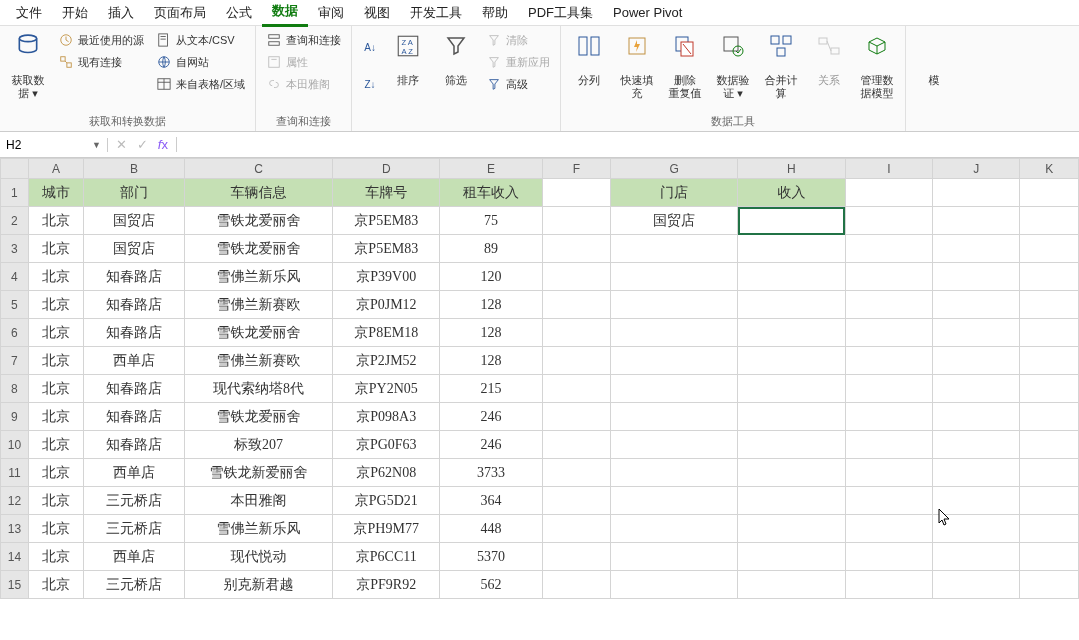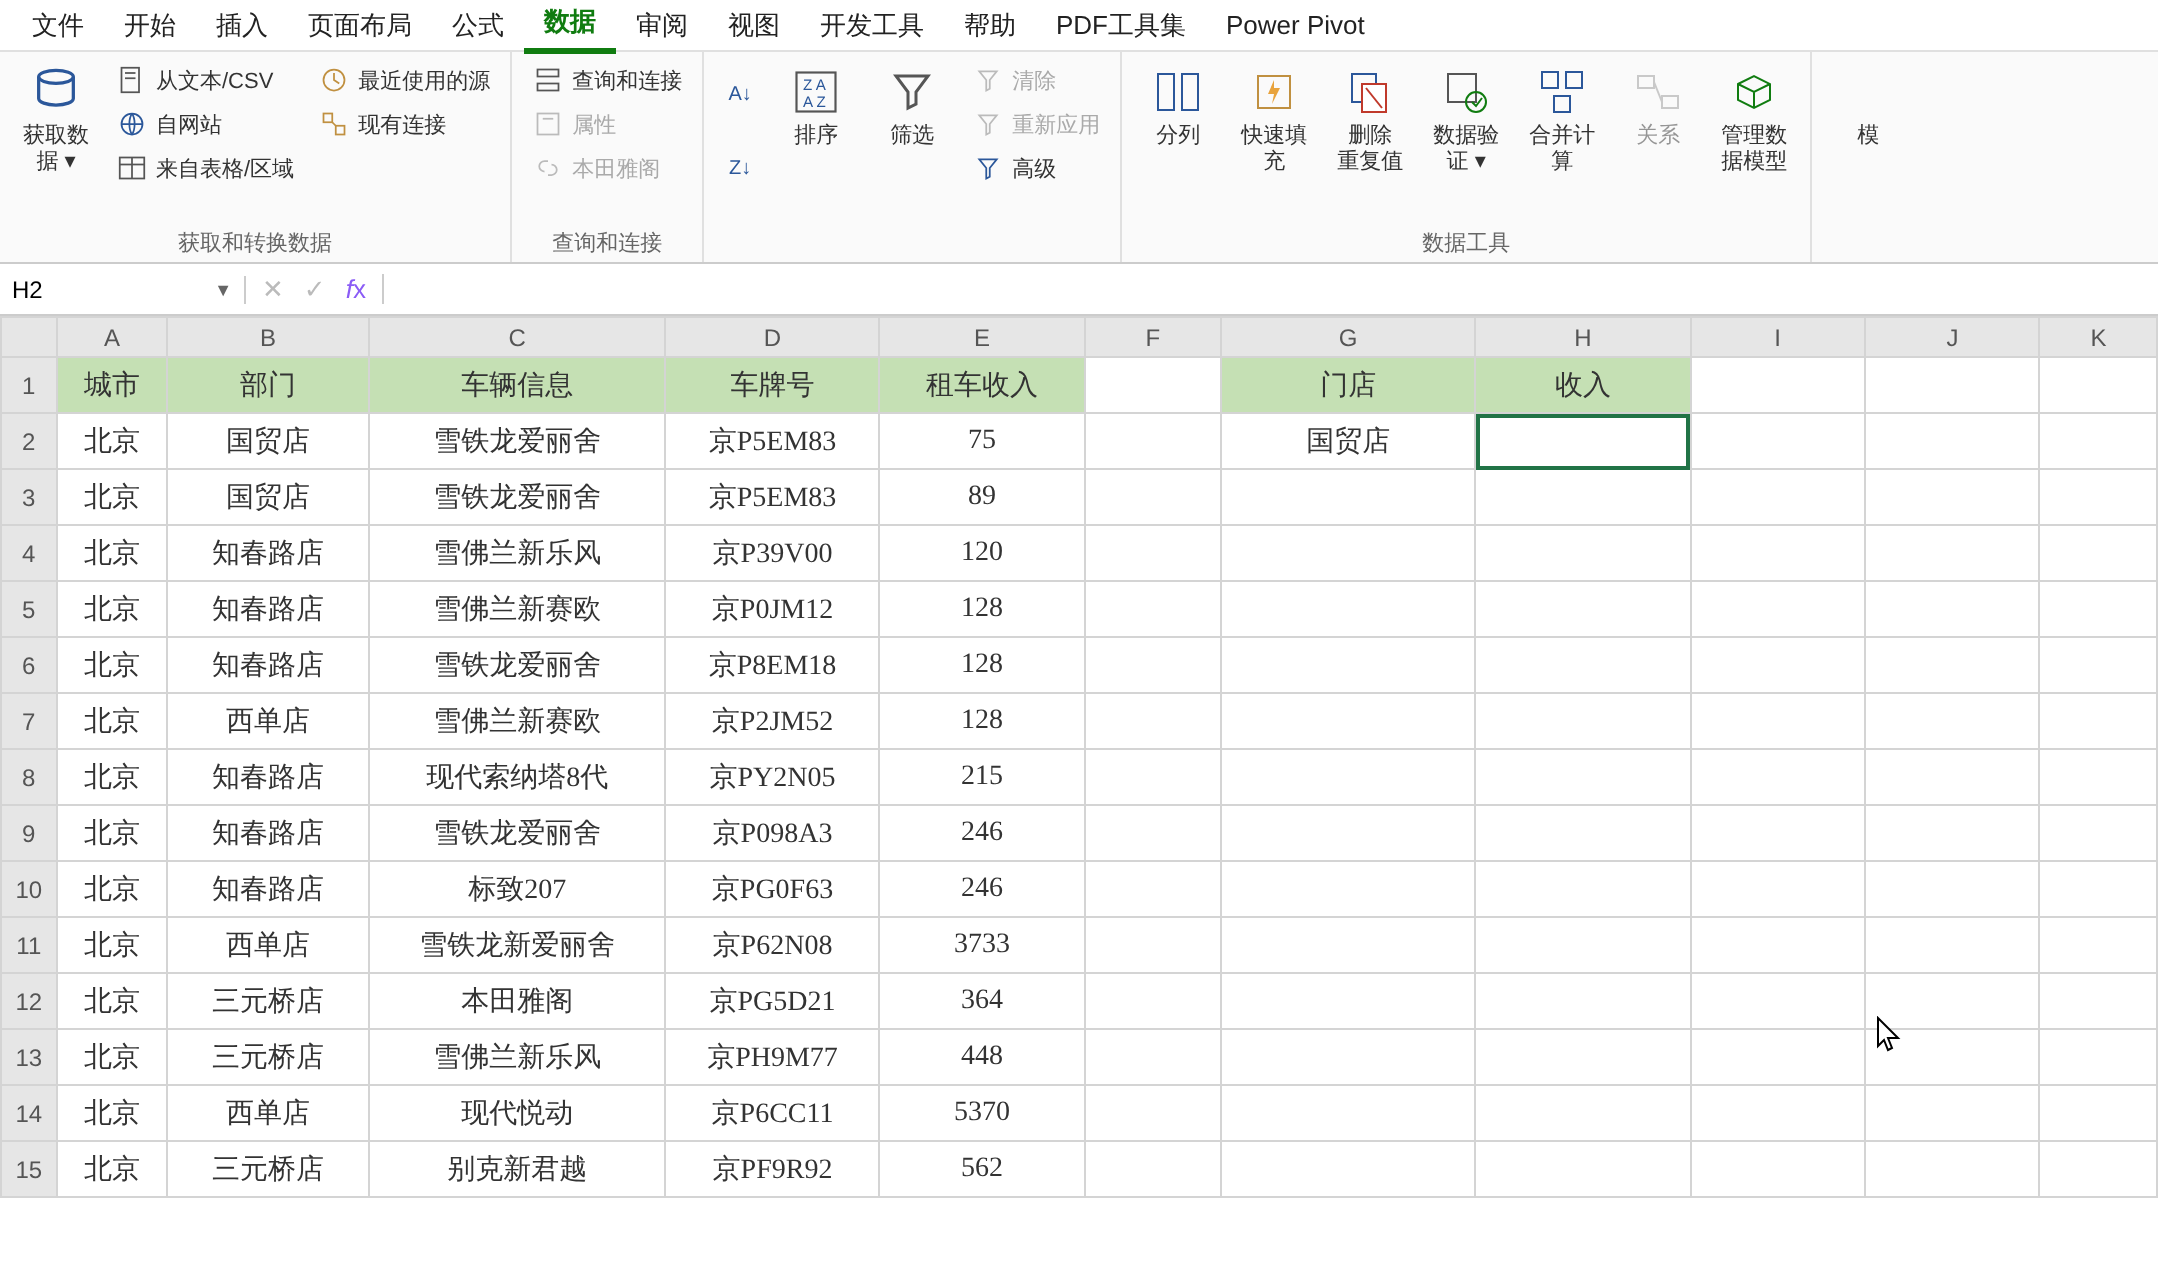--- a/index.html
+++ b/index.html
@@ -8,32 +8,32 @@
 
 .ribbon-tabs { display: flex; height: 26px; align-items: center; background: #fff; border-bottom: 1px solid #e0e0e0; padding-left: 6px; }
 .ribbon-tab { padding: 4px 10px; font-size: 13px; color: #222; cursor: pointer; }
 .ribbon-tab.active { font-weight: bold; border-bottom: 3px solid #107c10; color: #107c10; }
 
 .ribbon-content { display: flex; height: 106px; border-bottom: 1px solid #ccc; background: #fafafa; }
 .ribbon-group { display: flex; flex-direction: column; border-right: 1px solid #e0e0e0; padding: 4px 6px 0 6px; }
 .ribbon-group-body { flex: 1; display: flex; align-items: flex-start; gap: 4px; }
 .ribbon-group-label { text-align: center; font-size: 11px; color: #666; padding: 2px 0; }
 
-.big-btn { display: flex; flex-direction: column; align-items: center; justify-content: center; width: 44px; padding: 2px; cursor: pointer; }
+.big-btn { display: flex; flex-direction: column; align-items: center; justify-content: center; width: 44px; padding: 2px; cursor: pointer; gap: 12px; }
 .big-btn .icn { width: 28px; height: 28px; margin-bottom: 2px; display:flex; align-items:center; justify-content:center; }
 .big-btn .lbl { font-size: 11px; text-align: center; line-height: 13px; }
 
 .small-btn-col { display: flex; flex-direction: column; gap: 2px; }
 .small-btn { display: flex; align-items: center; gap: 4px; padding: 2px 4px; cursor: pointer; font-size: 11px; white-space: nowrap; }
 .small-btn .icn { width: 16px; height: 16px; display:flex; align-items:center; justify-content:center; }
 .small-btn.disabled { color: #aaa; }
 
 
 .formula-bar { display: flex; align-items: center; height: 26px; border-bottom: 1px solid #ccc; background: #fff; }
-.name-box { width: 123px; border-right: 1px solid #ccc; display: flex; align-items: center; padding: 0 6px; }
+.name-box { width: 108px; border-right: 1px solid #ccc; display: flex; align-items: center; padding: 0 6px; }
 .name-box input { border: none; outline: none; width: 70px; font-size: 12px; }
 .name-box .dd { font-size: 9px; color: #666; margin-left: auto; }
 .fx-btns { display: flex; align-items: center; gap: 10px; padding: 0 8px; border-right: 1px solid #ccc; }
 .fx-btns span { color: #8b5cf6; font-size: 13px; cursor: pointer; }
 .formula-input { flex: 1; padding: 0 6px; }
 .formula-input input { width: 100%; border: none; outline: none; font-size: 12px; }
 
 
 .sheet { position: relative; overflow: auto; }
 .grid { border-collapse: collapse; table-layout: fixed; }
@@ -81,20 +81,41 @@
               <path d="M4 5v10c0 1.7 3.6 3 8 3s8-1.3 8-3V5" fill="none" stroke="#2b579a" stroke-width="1.5"></path>
             </svg>
         </span>
         <span class="lbl" style="white-space:pre-line">获取数
 据 ▾</span>
       </div>
       <div class="small-btn-col">
         <div class="small-btn">
           <span class="icn">
               <svg width="14" height="14" viewBox="0 0 16 16">
+                <circle cx="8" cy="8" r="6" fill="none" stroke="#c09040"></circle>
+                <path d="M8 4v4l3 2" stroke="#c09040" fill="none"></path>
+              </svg>
+            </span>
+          <span>最近使用的源</span>
+        </div>
+        <div class="small-btn">
+          <span class="icn">
+              <svg width="14" height="14" viewBox="0 0 16 16">
+                <rect x="2" y="2" width="5" height="5" fill="none" stroke="#c09040"></rect>
+                <rect x="9" y="9" width="5" height="5" fill="none" stroke="#c09040"></rect>
+                <line x1="7" y1="7" x2="9" y2="9" stroke="#c09040"></line>
+              </svg>
+            </span>
+          <span>现有连接</span>
+        </div>
+      </div>
+      <div class="small-btn-col">
+        <div class="small-btn">
+          <span class="icn">
+              <svg width="14" height="14" viewBox="0 0 16 16">
                 <rect x="2" y="1" width="10" height="14" fill="none" stroke="#555"></rect>
                 <line x1="4" y1="4" x2="10" y2="4" stroke="#555"></line>
                 <line x1="4" y1="7" x2="10" y2="7" stroke="#555"></line>
               </svg>
             </span>
           <span>从文本/CSV</span>
         </div>
         <div class="small-btn">
           <span class="icn">
               <svg width="14" height="14" viewBox="0 0 16 16">
@@ -106,41 +127,20 @@
         </div>
         <div class="small-btn">
           <span class="icn">
               <svg width="14" height="14" viewBox="0 0 16 16">
                 <rect x="1" y="2" width="14" height="12" fill="none" stroke="#555"></rect>
                 <line x1="1" y1="6" x2="15" y2="6" stroke="#555"></line>
                 <line x1="8" y1="2" x2="8" y2="14" stroke="#555"></line>
               </svg>
             </span>
           <span>来自表格/区域</span>
-        </div>
-      </div>
-      <div class="small-btn-col">
-        <div class="small-btn">
-          <span class="icn">
-              <svg width="14" height="14" viewBox="0 0 16 16">
-                <circle cx="8" cy="8" r="6" fill="none" stroke="#c09040"></circle>
-                <path d="M8 4v4l3 2" stroke="#c09040" fill="none"></path>
-              </svg>
-            </span>
-          <span>最近使用的源</span>
-        </div>
-        <div class="small-btn">
-          <span class="icn">
-              <svg width="14" height="14" viewBox="0 0 16 16">
-                <rect x="2" y="2" width="5" height="5" fill="none" stroke="#c09040"></rect>
-                <rect x="9" y="9" width="5" height="5" fill="none" stroke="#c09040"></rect>
-                <line x1="7" y1="7" x2="9" y2="9" stroke="#c09040"></line>
-              </svg>
-            </span>
-          <span>现有连接</span>
         </div>
       </div>
     </div>
     <div class="ribbon-group-label">获取和转换数据</div>
   </div>
 
   <div class="ribbon-group">
     <div class="ribbon-group-body">
       <div class="small-btn-col">
         <div class="small-btn">

